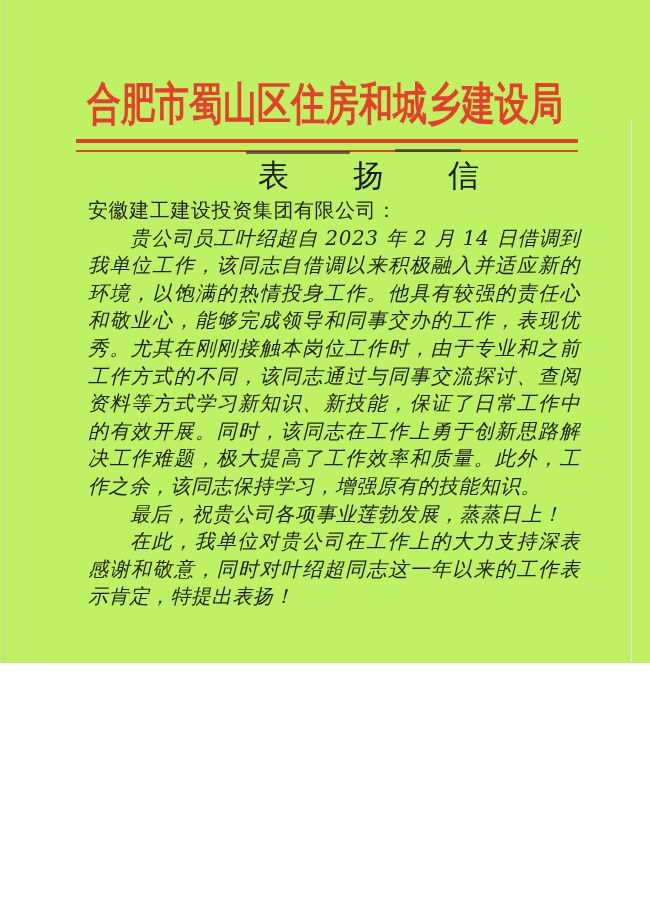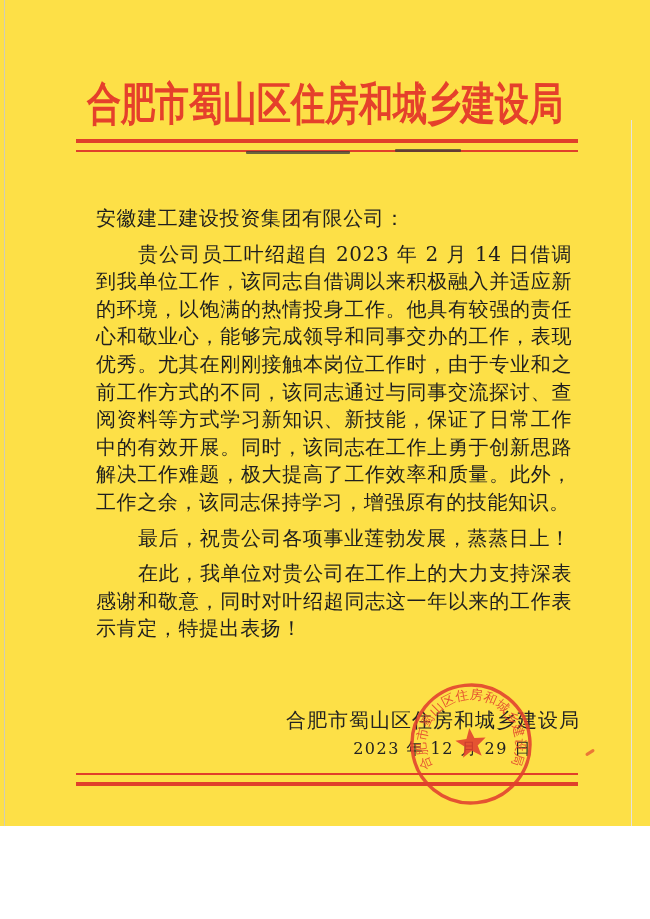--- a/index.html
+++ b/index.html
@@ -1,17 +1,17 @@
 <!DOCTYPE html>
 <html><head>
 <meta charset="utf-8">
 <style>
   html,body{margin:0;padding:0;background:#ffffff;}
   #page{
-    position:relative;width:650px;height:826px;background:#fde047;
+    position:relative;width:650px;height:663px;background:#bef264;
     overflow:hidden;font-family:"DejaVu Serif","Liberation Serif",serif;
   }
   
   .edge-left{position:absolute;left:4px;top:0;width:1px;height:919px;background:#c9c9c9;opacity:.85;}
   .edge-right{position:absolute;left:631px;top:120px;width:1px;height:799px;background:#e4e2e1;}
   .edge-bottom{position:absolute;left:4px;top:911px;width:646px;height:1px;background:#d6d4d3;}
 
   
   .letterhead{
     position:absolute;top:74px;left:0;width:650px;text-align:center;
@@ -34,23 +34,23 @@
     position:absolute;top:155px;left:258px;
     font-size:31px;color:#1b1b1b;letter-spacing:64px;white-space:nowrap;
     font-family:"DejaVu Serif",serif;
   }
 
   .body-text{
     position:absolute;top:197px;left:88px;width:492px;
     font-size:20px;line-height:27.6px;letter-spacing:.6px;color:#1f1f1f;
     text-align:justify;text-justify:inter-ideograph;
   }
-  .body-text p{margin:8px;}
+  .body-text p{margin:0;}
   .salutation{margin:0;}
-  .para{text-indent:2.1em;}
+  .para{text-indent:2.1em;font-style:italic;}
   .para-1{margin-top:7px;}
   .para-2{margin-top:12px;}
   .para-3{margin-top:9px;}
   .para-4{margin-top:0;}
 
   .signature{
     position:absolute;top:707px;left:0;width:580px;text-align:right;
     font-size:20px;letter-spacing:1px;color:#222;
   }
   .sig-date{
@@ -77,20 +77,21 @@
   <div class="edge-right"></div>
   <div class="edge-bottom"></div>
 
   <div class="letterhead">合肥市蜀山区住房和城乡建设局</div>
 
   <div class="rule rule-thick-top"></div>
   <div class="rule rule-thin-top"></div>
   <div class="smudge smudge-a"></div>
   <div class="smudge smudge-b"></div>
 
+  <div class="doc-title">表扬信</div>
 
   <div class="body-text">
     <p class="salutation">安徽建工建设投资集团有限公司：</p>
     <p class="para para-1">贵公司员工叶绍超自 2023 年 2 月 14 日借调到我单位工作，该同志自借调以来积极融入并适应新的环境，以饱满的热情投身工作。他具有较强的责任心和敬业心，能够完成领导和同事交办的工作，表现优秀。尤其在刚刚接触本岗位工作时，由于专业和之前工作方式的不同，该同志通过与同事交流探讨、查阅资料等方式学习新知识、新技能，保证了日常工作中的有效开展。同时，该同志在工作上勇于创新思路解决工作难题，极大提高了工作效率和质量。此外，工作之余，该同志保持学习，增强原有的技能知识。</p>
     <p class="para para-4">最后，祝贵公司各项事业莲勃发展，蒸蒸日上！</p>
     <p class="para para-3">在此，我单位对贵公司在工作上的大力支持深表感谢和敬意，同时对叶绍超同志这一年以来的工作表示肯定，特提出表扬！</p>
   </div>
 
   <div class="signature">合肥市蜀山区住房和城乡建设局</div>
   <div class="sig-date">2023 年 12 月 29 日</div>

